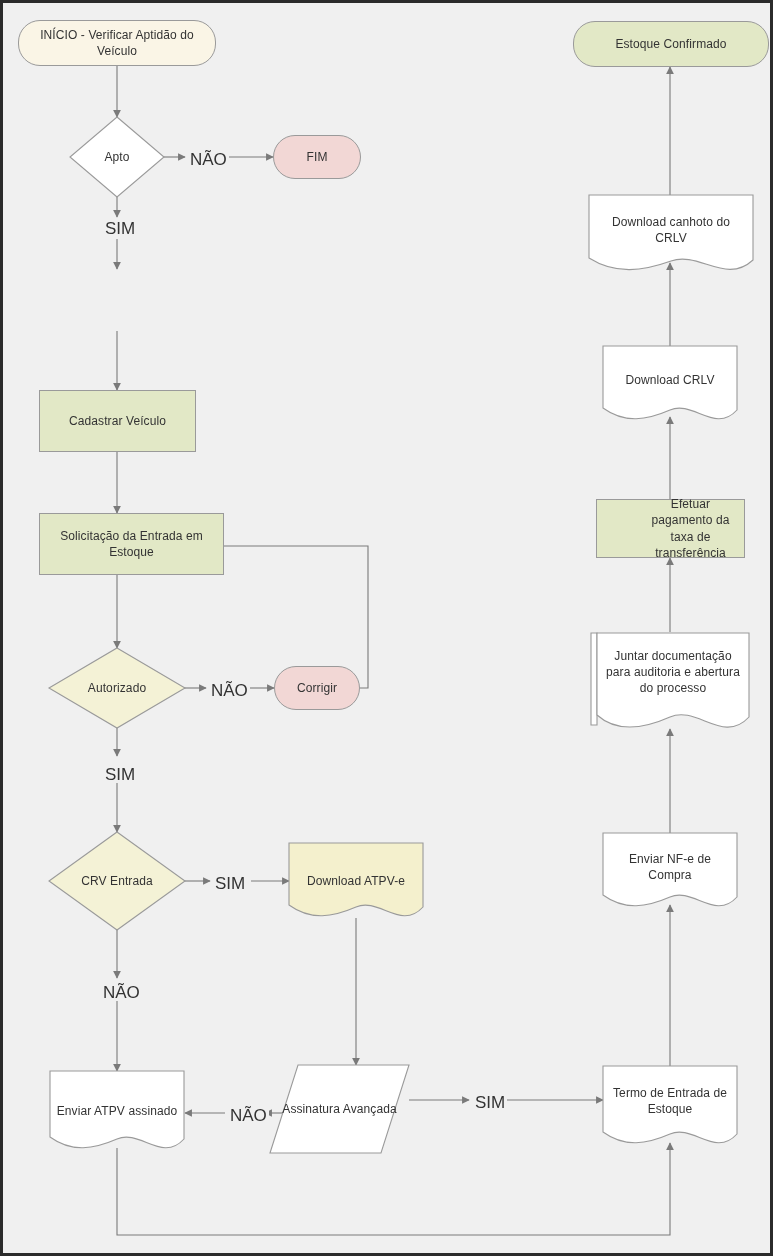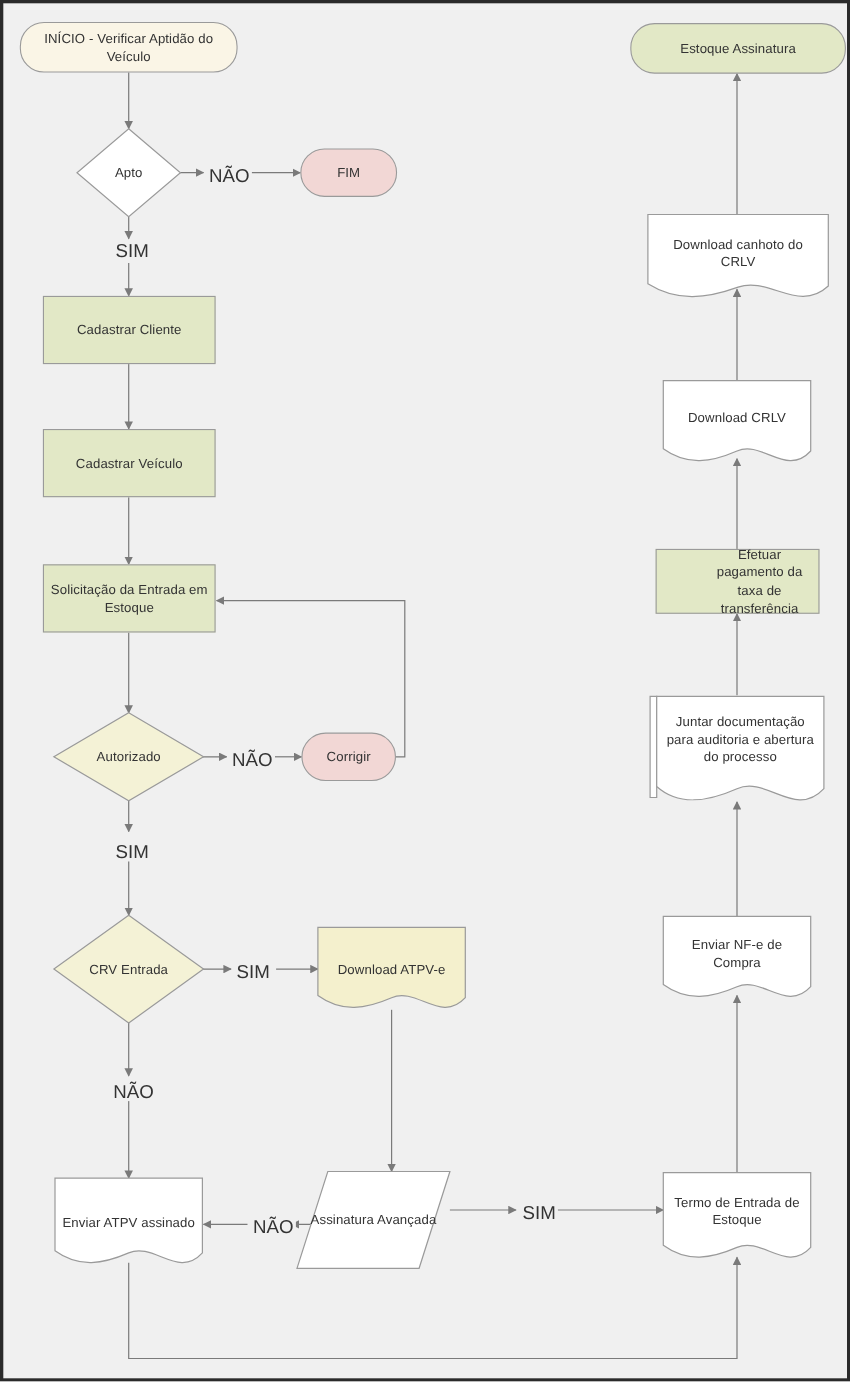--- a/index.html
+++ b/index.html
@@ -154,29 +154,26 @@
       <svg class="shape" viewBox="0 0 94 80" preserveAspectRatio="none">
         <polygon points="47,0 94,40 47,80 0,40" fill="#ffffff" stroke="#9a9a9a" stroke-width="1.1"></polygon>
       </svg>
       <span class="lbl">Apto</span>
     </div>
 
     <div class="node term" style="left:270px; top:132px; width:88px; height:44px; background:#f2d7d5;">
       <span class="lbl">FIM</span>
     </div>
 
-    <div class="node proc" style="left:36px; top:266px; width:157px; height:62px; background:#e2e8c6;">
-      <span class="lbl">Cadastrar Cliente</span>
-    </div>
 
     <div class="node proc" style="left:36px; top:387px; width:157px; height:62px; background:#e2e8c6;">
       <span class="lbl">Cadastrar Veículo</span>
     </div>
 
-    <div class="node proc" style="left:36px; top:510px; width:157px; height:62px; background:#e2e8c6;">
+    <div class="node proc" style="left:36px; top:510px; width:185px; height:62px; background:#e2e8c6;">
       <span class="lbl">Solicitação da Entrada em Estoque</span>
     </div>
 
     <div class="node" style="left:46px; top:645px; width:136px; height:80px;">
       <svg class="shape" viewBox="0 0 136 80" preserveAspectRatio="none">
         <polygon points="68,0 136,40 68,80 0,40" fill="#f4f2d6" stroke="#9a9a9a" stroke-width="1.1"></polygon>
       </svg>
       <span class="lbl">Autorizado</span>
     </div>
 
@@ -247,21 +244,21 @@
     </div>
 
     <div class="node" style="left:586px; top:192px; width:164px; height:78px;">
       <svg class="shape" viewBox="0 0 164 78" preserveAspectRatio="none">
         <path d="M0,0 L164,0 L164,65 C137,90 110,56 82,66 C54,76 27,80 0,63 Z" fill="#ffffff" stroke="#9a9a9a" stroke-width="1.1"></path>
       </svg>
       <span class="lbl" style="margin-bottom:8px;">Download canhoto do CRLV</span>
     </div>
 
     <div class="node term" style="left:570px; top:18px; width:196px; height:46px; background:#e2e8c6;">
-      <span class="lbl">Estoque Assinatura</span>
+      <span class="lbl">Estoque Confirmado</span>
     </div>
 
     <div class="edge-label" style="left:185px; top:148px;">NÃO</div>
     <div class="edge-label" style="left:100px; top:217px;">SIM</div>
     <div class="edge-label" style="left:206px; top:679px;">NÃO</div>
     <div class="edge-label" style="left:100px; top:763px;">SIM</div>
     <div class="edge-label" style="left:210px; top:872px;">SIM</div>
     <div class="edge-label" style="left:98px; top:981px;">NÃO</div>
     <div class="edge-label" style="left:225px; top:1104px;">NÃO</div>
     <div class="edge-label" style="left:470px; top:1091px;">SIM</div>

